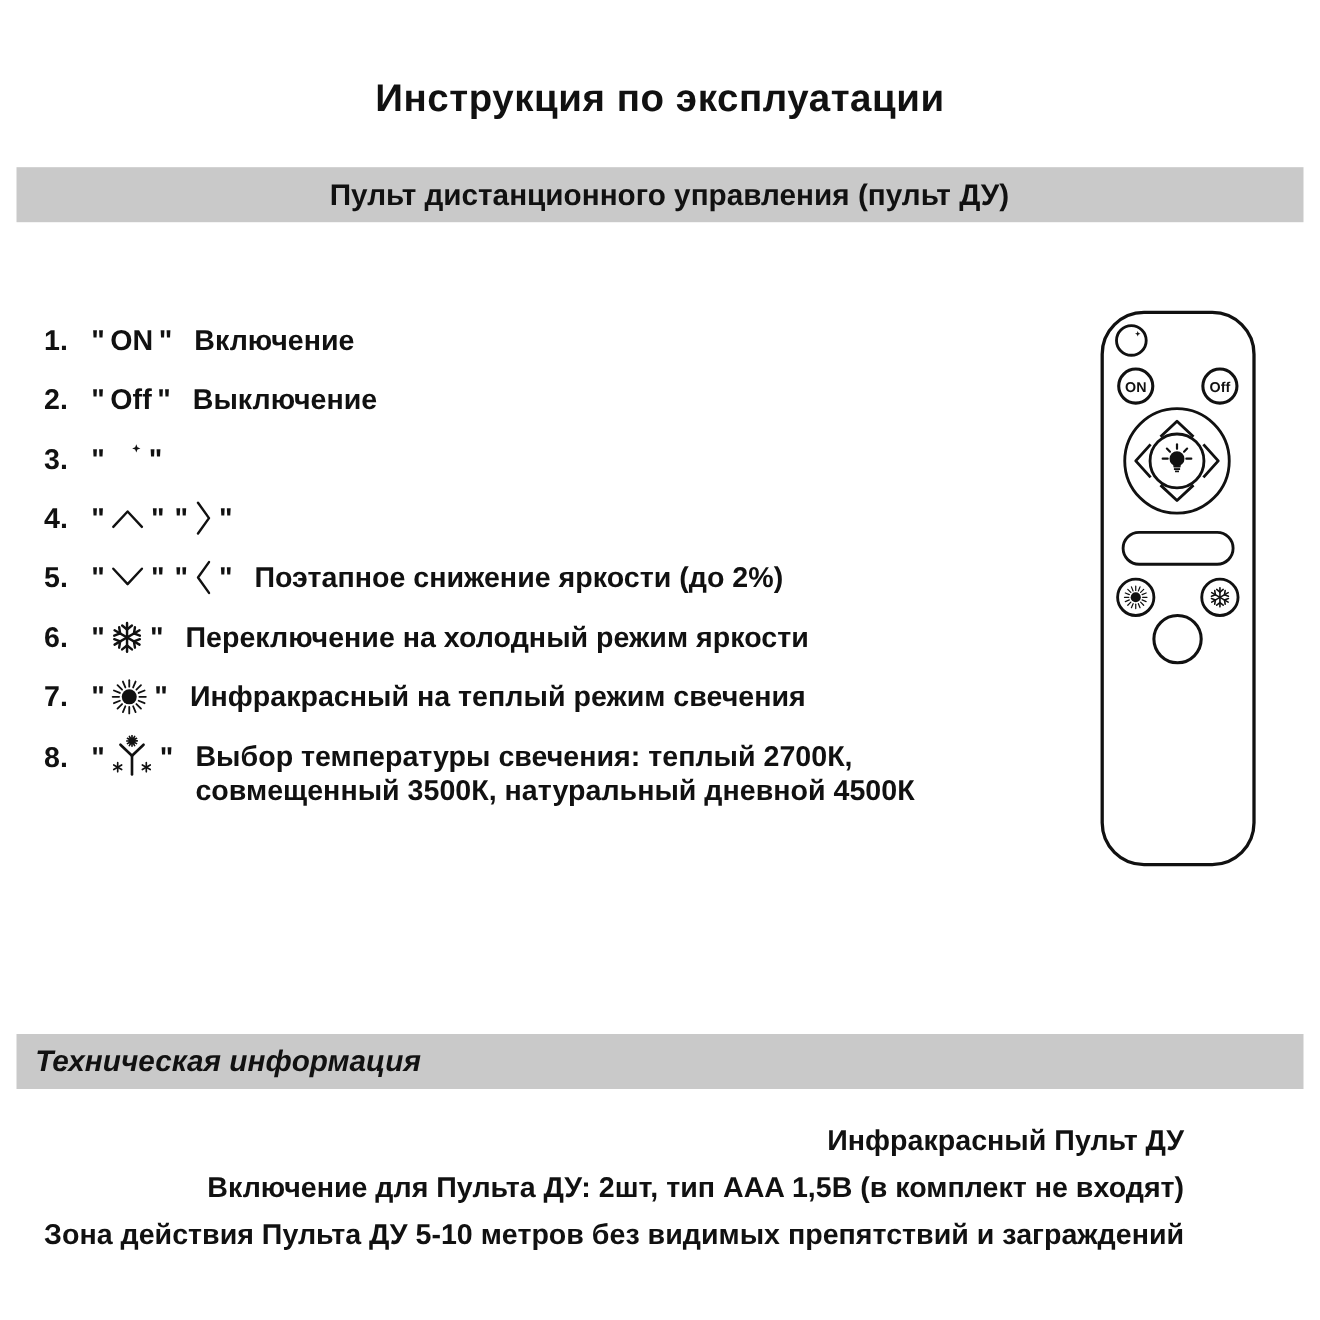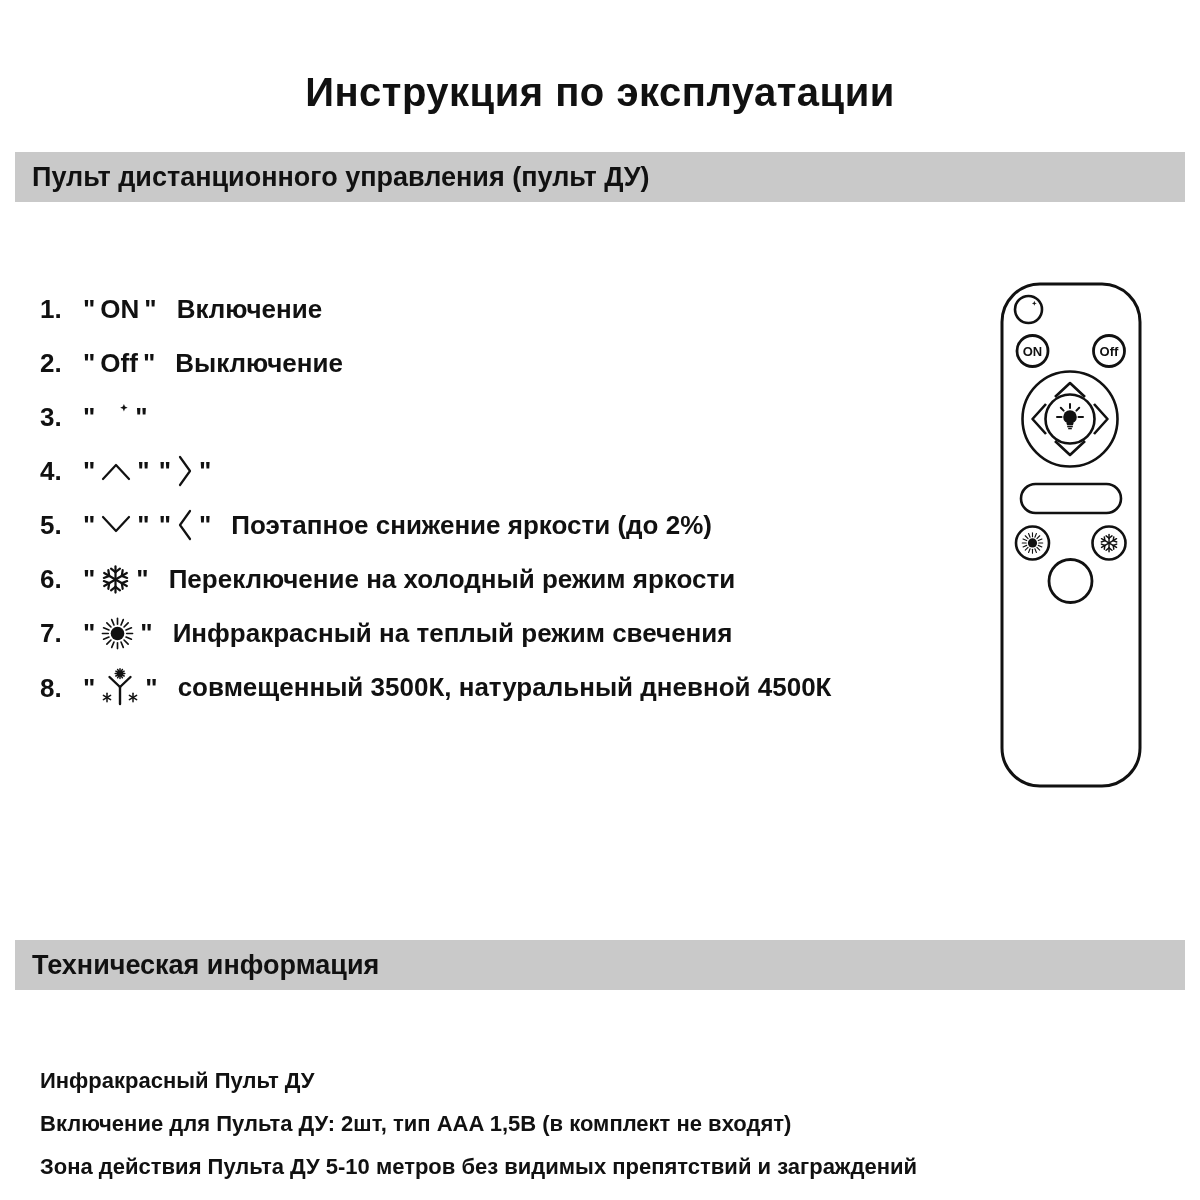--- a/index.html
+++ b/index.html
@@ -3,40 +3,40 @@
 <meta charset="utf-8">
 <style>
   html,body{margin:0;padding:0;}
   body{
     width:1200px;height:1200px;position:relative;background:#ffffff;
     font-family:"Liberation Sans",sans-serif;font-weight:bold;color:#111111;
     overflow:hidden;
   }
   .page-title{
     position:absolute;top:70px;left:0;width:1200px;text-align:center;
-    font-size:40px;letter-spacing:0.5px;
+    font-size:35px;letter-spacing:0.5px;
   }
   .section-bar{
     position:absolute;left:15px;width:1170px;height:50px;background:#c9c9c9;
     display:flex;align-items:center;box-sizing:border-box;padding-left:17px;
     font-size:27px;
   }
-  #bar-remote{top:152px;}
-  #bar-tech{top:940px;}
+  #bar-remote{top:152px;justify-content:center;}
+  #bar-tech{top:940px;font-style:italic;}
   .func-list{position:absolute;left:40px;top:282px;font-size:26px;}
   .li{display:flex;align-items:center;height:54px;white-space:nowrap;}
   .li .num{width:38px;flex:0 0 auto;}
   .li .qt{margin:0 5px;}
   .li .desc{margin-left:15px;}
   .li .icon{display:inline-flex;align-items:center;justify-content:center;color:#111;}
   .li .grp2{margin-left:4px;}
   #item-8{height:auto;align-items:flex-start;padding-top:8px;}
   #item-8 .num,#item-8 .qt{line-height:40px;}
   #item-8 .desc{line-height:31px;margin-top:4px;}
-  .tech-lines{position:absolute;left:40px;top:1066px;font-size:22px;}
+  .tech-lines{position:absolute;left:40px;top:1021px;font-size:26px;text-align:right;}
   .tech-line{height:30px;line-height:30px;margin-bottom:13px;white-space:nowrap;}
   .remote-wrap{position:absolute;left:999px;top:280px;width:144px;height:510px;}
   svg{display:block;}
   .hidden-defs{position:absolute;width:0;height:0;overflow:hidden;}
 </style>
 </head>
 <body>
 
 <svg class="hidden-defs" aria-hidden="true">
   <defs>
@@ -207,20 +207,21 @@
   <div class="li" id="item-8">
     <span class="num">8.</span>
     <span class="qt">"</span>
     <span class="icon">
       <svg width="40" height="40" viewBox="0 0 40 40">
           <use href="#tempSelShape"></use>
         </svg>
     </span>
     <span class="qt">"</span>
     <span class="desc">
+      <div>Выбор температуры свечения: теплый 2700К,</div>
       <div>совмещенный 3500К, натуральный дневной 4500К</div>
     </span>
   </div>
 
 </div>
 
 <div class="remote-wrap">
   <svg width="144" height="510" viewBox="0 0 144 510">
     <rect x="3" y="4" width="138" height="502" rx="38" ry="38" fill="#ffffff" stroke="#111" stroke-width="3"></rect>
 

